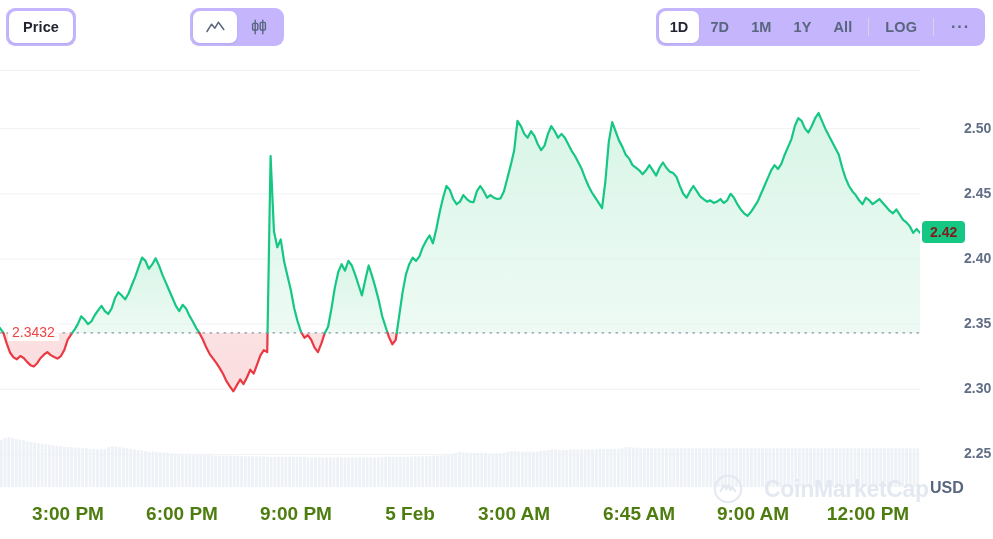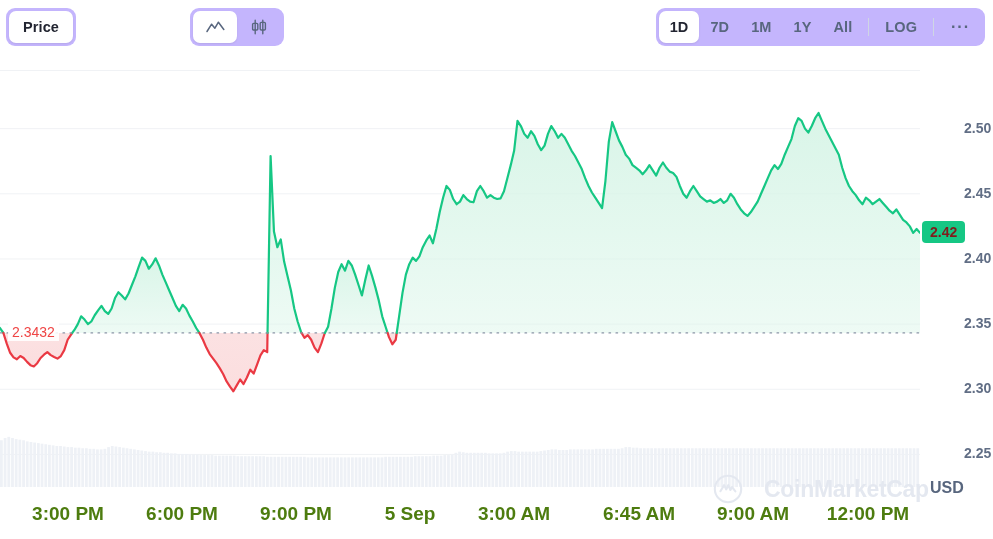--- a/index.html
+++ b/index.html
@@ -428,20 +428,20 @@
         <div class="ylabel" style="top: 260.109px;">2.35</div>
         <div class="ylabel" style="top: 325.266px;">2.30</div>
         <div class="ylabel" style="top: 390.422px;">2.25</div>
         <div class="price-badge" style="background: rgb(22, 199, 132); top: 165.891px;">2.42</div>
       </div>
 
     <div id="xaxis">
         <div class="xlabel" style="left: 68px;">3:00 PM</div>
         <div class="xlabel" style="left: 168px; margin-left: 14px;">6:00 PM</div>
         <div class="xlabel" style="left: 296px;">9:00 PM</div>
-        <div class="xlabel" style="left: 410px;">5 Sep</div>
+        <div class="xlabel" style="left: 410px;">5 Feb</div>
         <div class="xlabel" style="left: 514px;">3:00 AM</div>
         <div class="xlabel" style="left: 639px;">6:45 AM</div>
         <div class="xlabel" style="left: 753px;">9:00 AM</div>
         <div class="xlabel" style="left: 868px;">12:00 PM</div>
       </div>
   </div>
 </div>
 
 </body></html>

